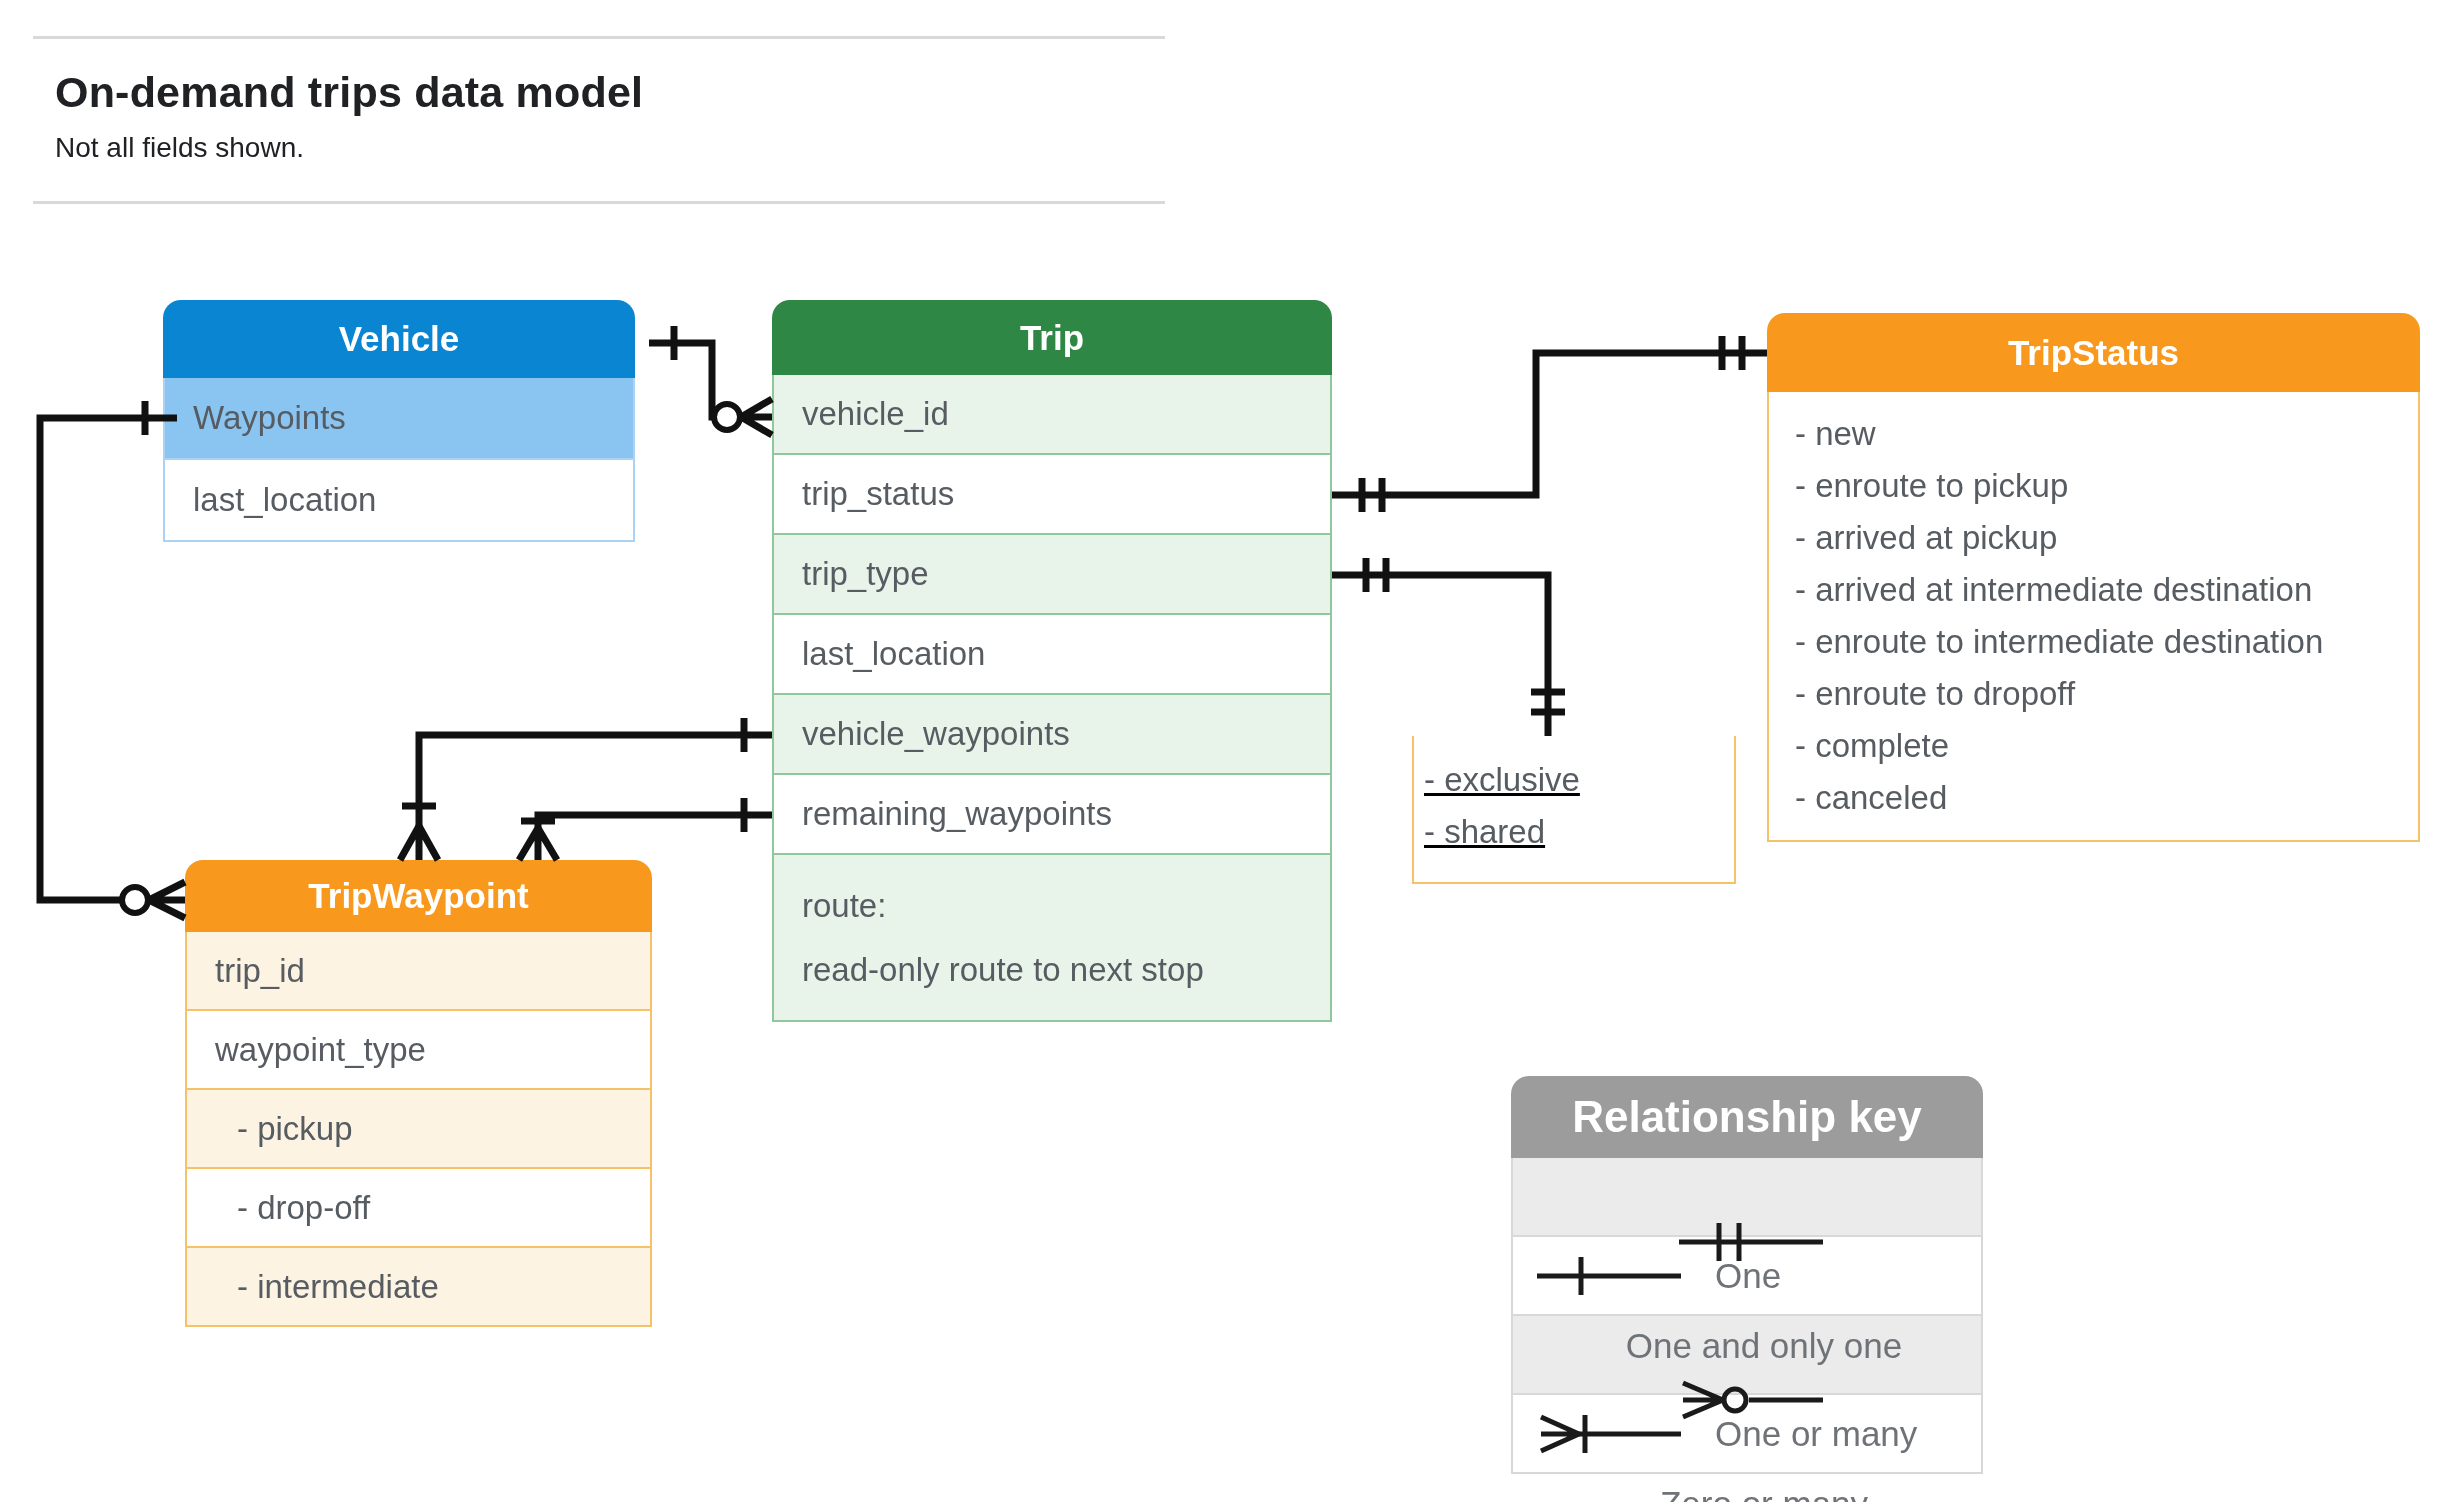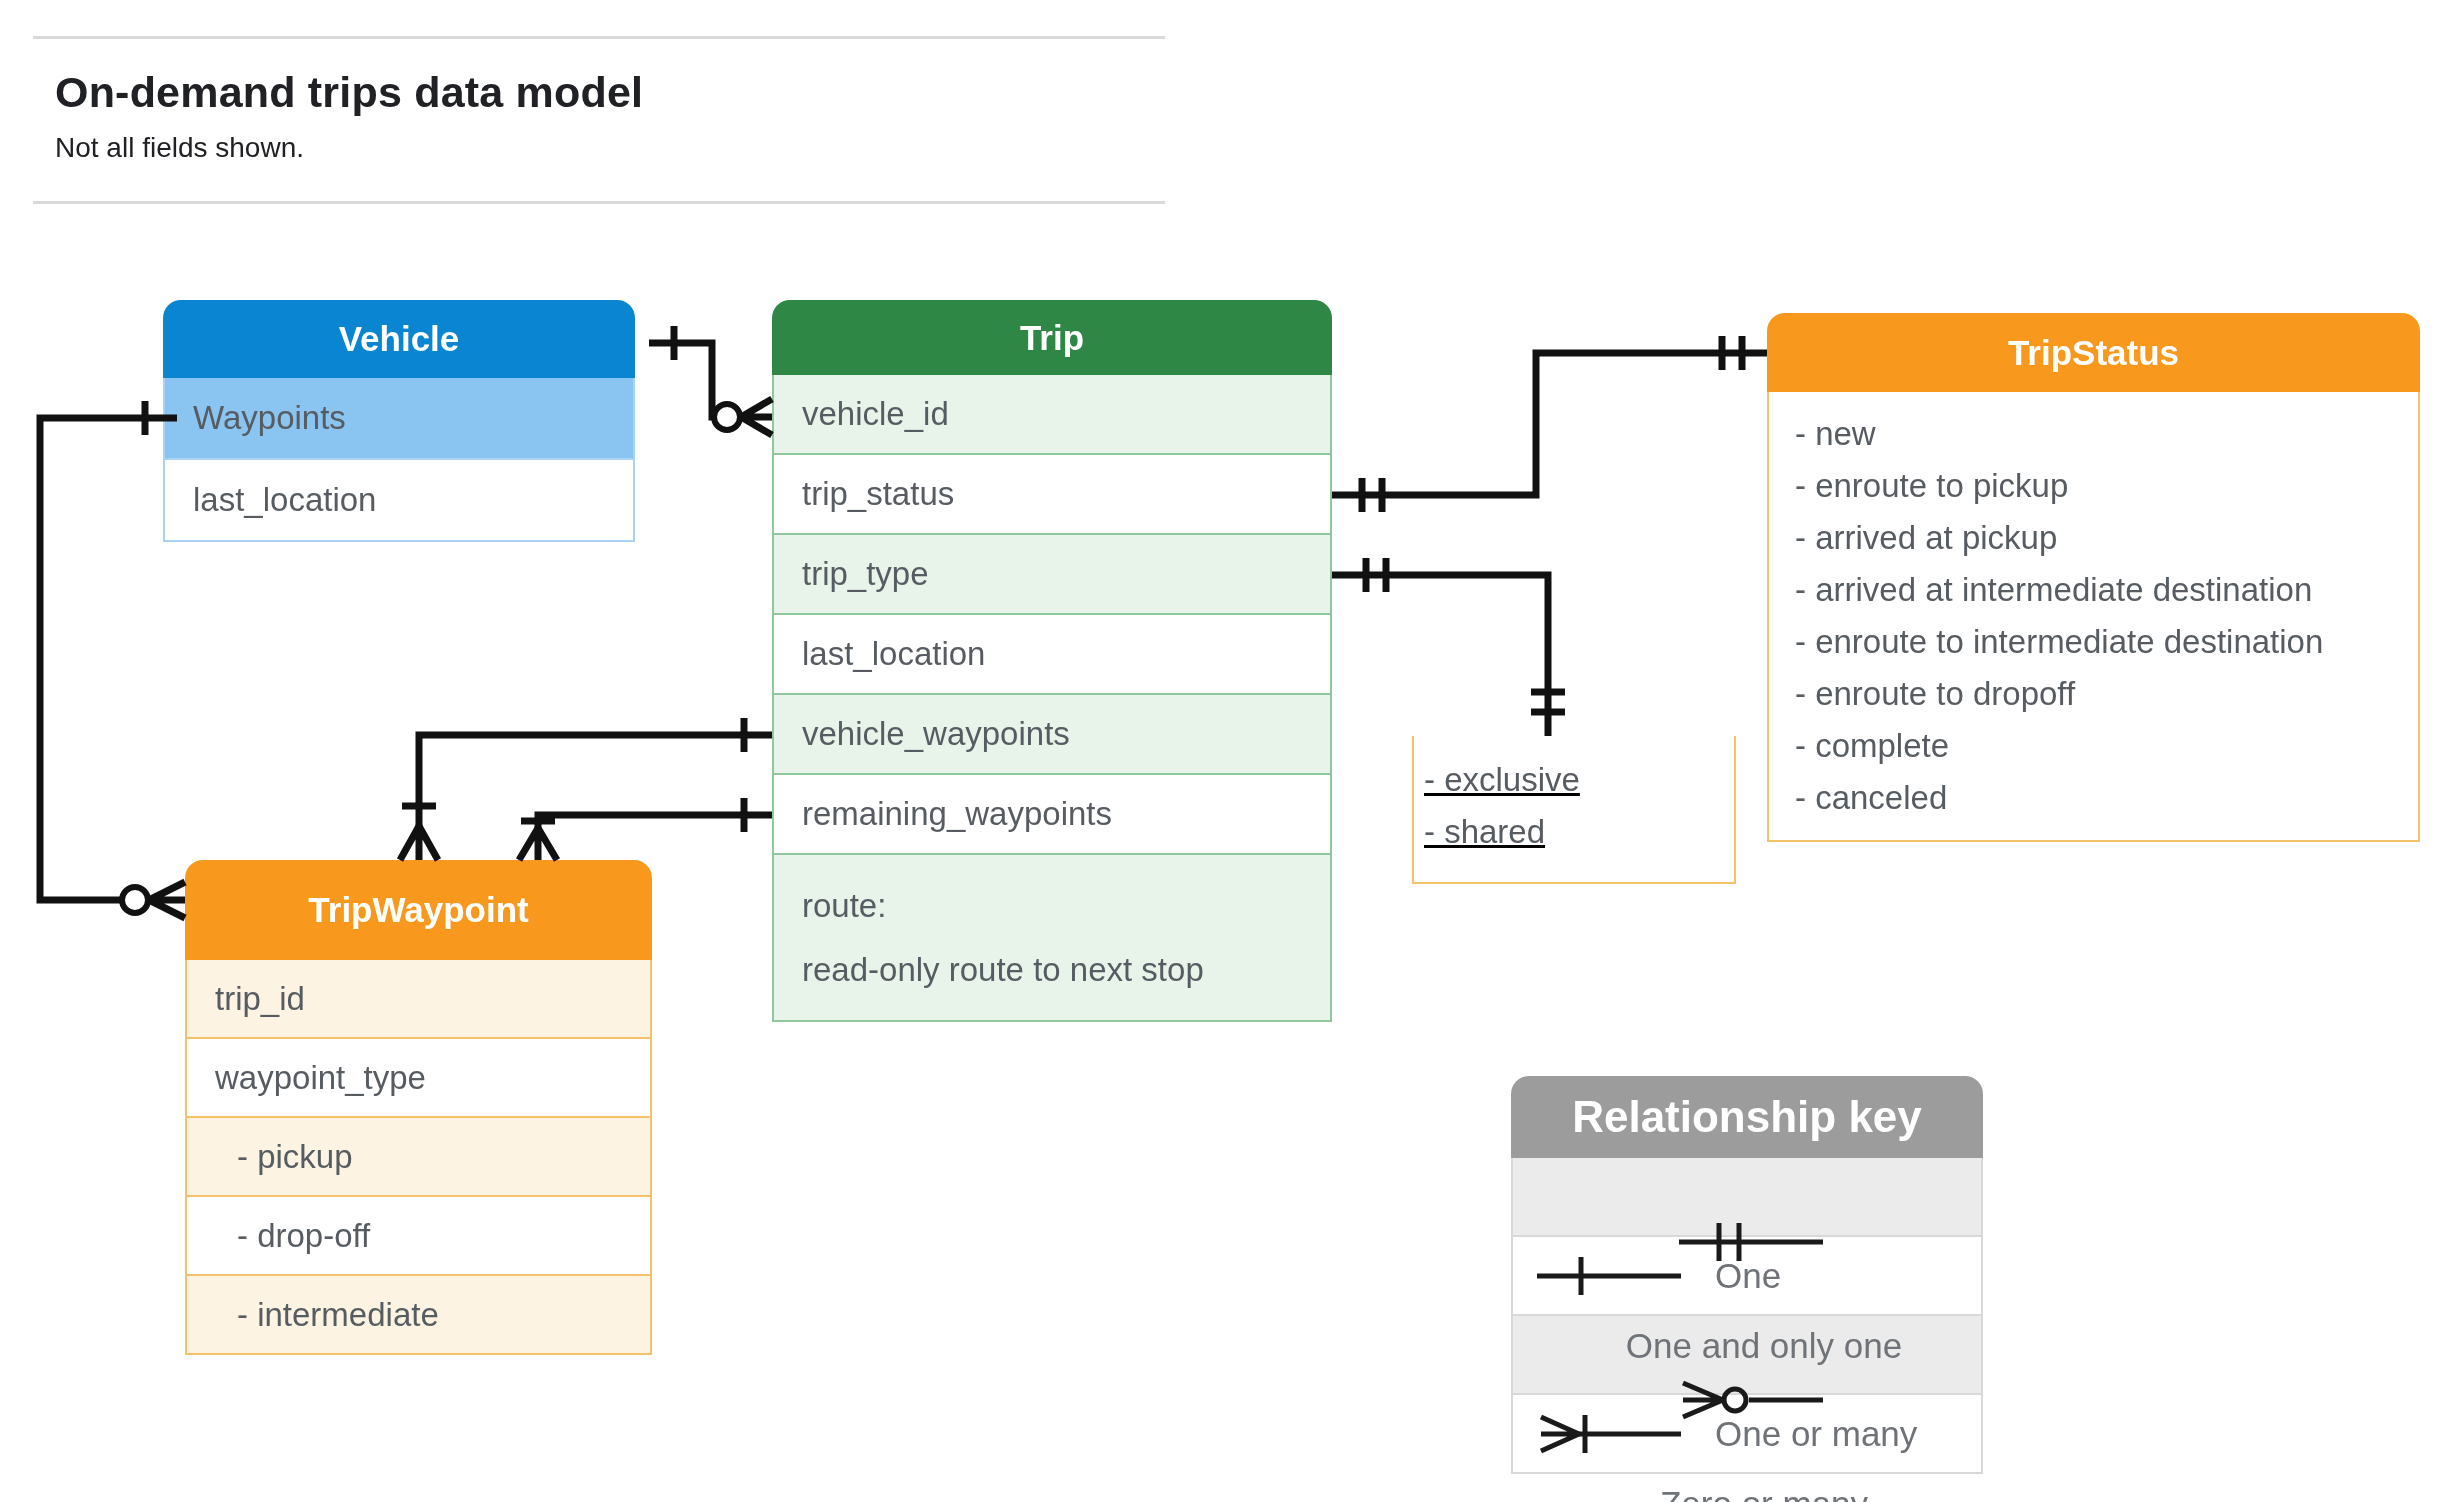--- a/index.html
+++ b/index.html
@@ -102,21 +102,21 @@
   </div>
 
   <div class="entity orange" style="left:1412px;top:736px;width:324px;">
     <div class="body enumbody" style="padding:18px 26px 24px 10px;text-decoration:underline;">
       <div class="item">- exclusive</div>
       <div class="item">- shared</div>
     </div>
   </div>
 
   <div class="entity orange" style="left:185px;top:860px;width:467px;">
-    <div class="hd" style="height:100px;">TripWaypoint</div>
+    <div class="hd" style="height:72px;">TripWaypoint</div>
     <div class="body">
       <div class="row tint">trip_id</div>
       <div class="row">waypoint_type</div>
       <div class="row tint indent">- pickup</div>
       <div class="row indent">- drop-off</div>
       <div class="row tint indent">- intermediate</div>
     </div>
   </div>
 
   <div class="entity legend" style="left:1511px;top:1076px;width:472px;">

